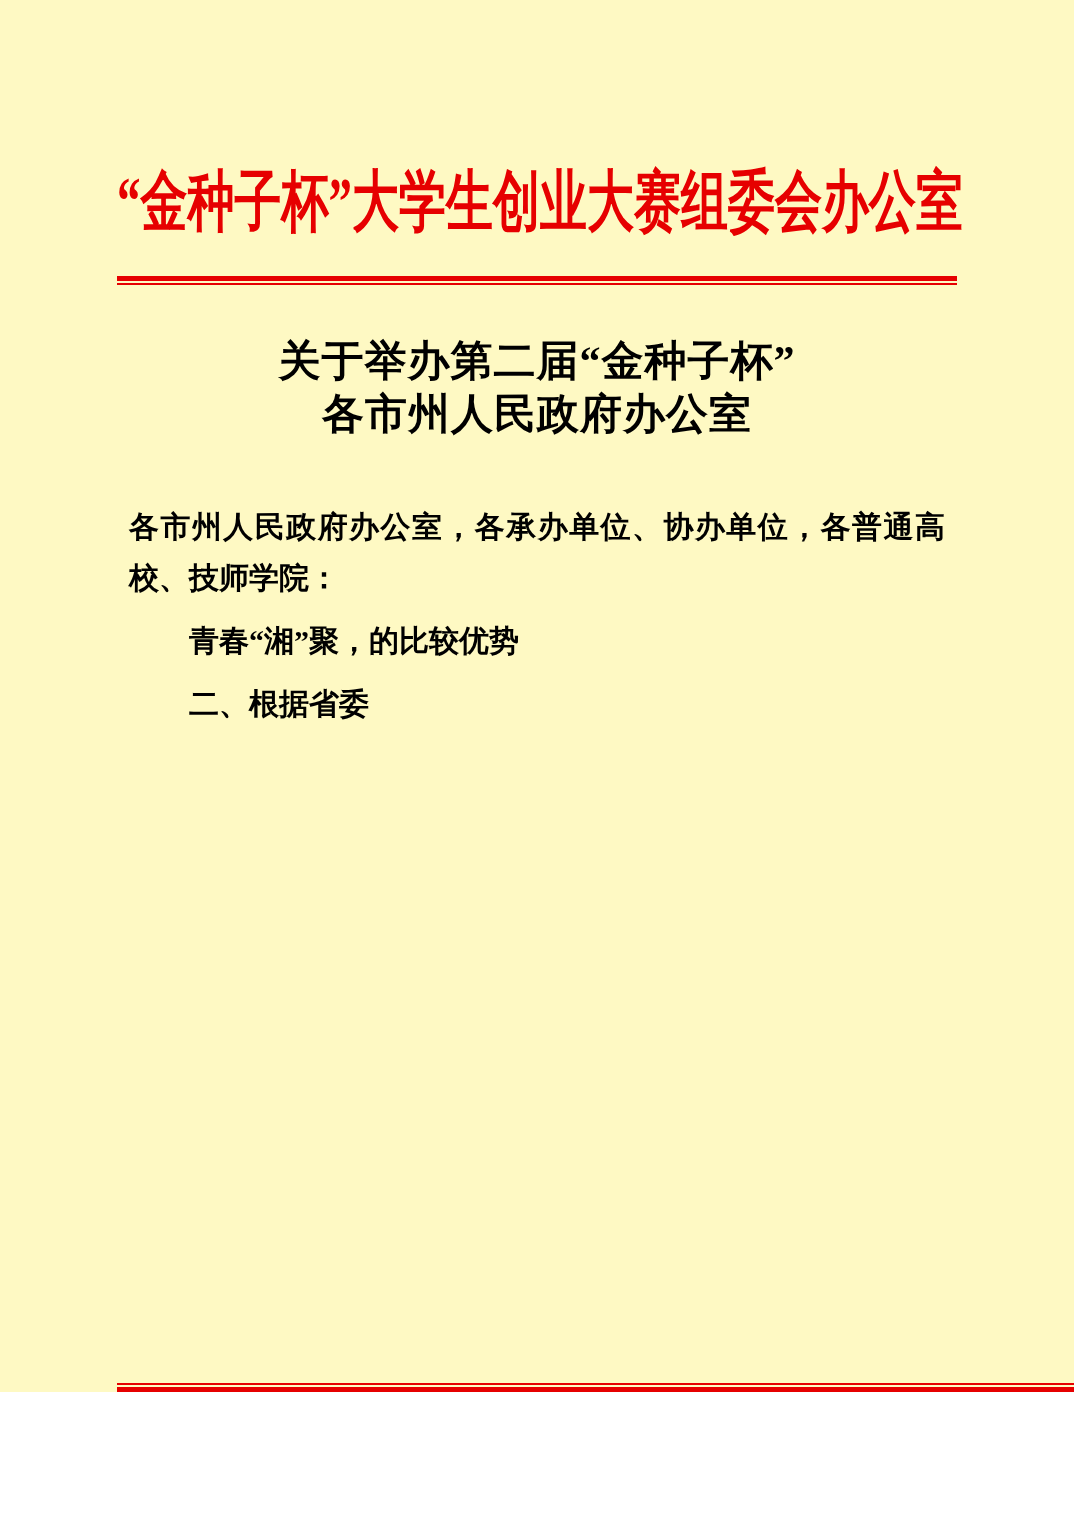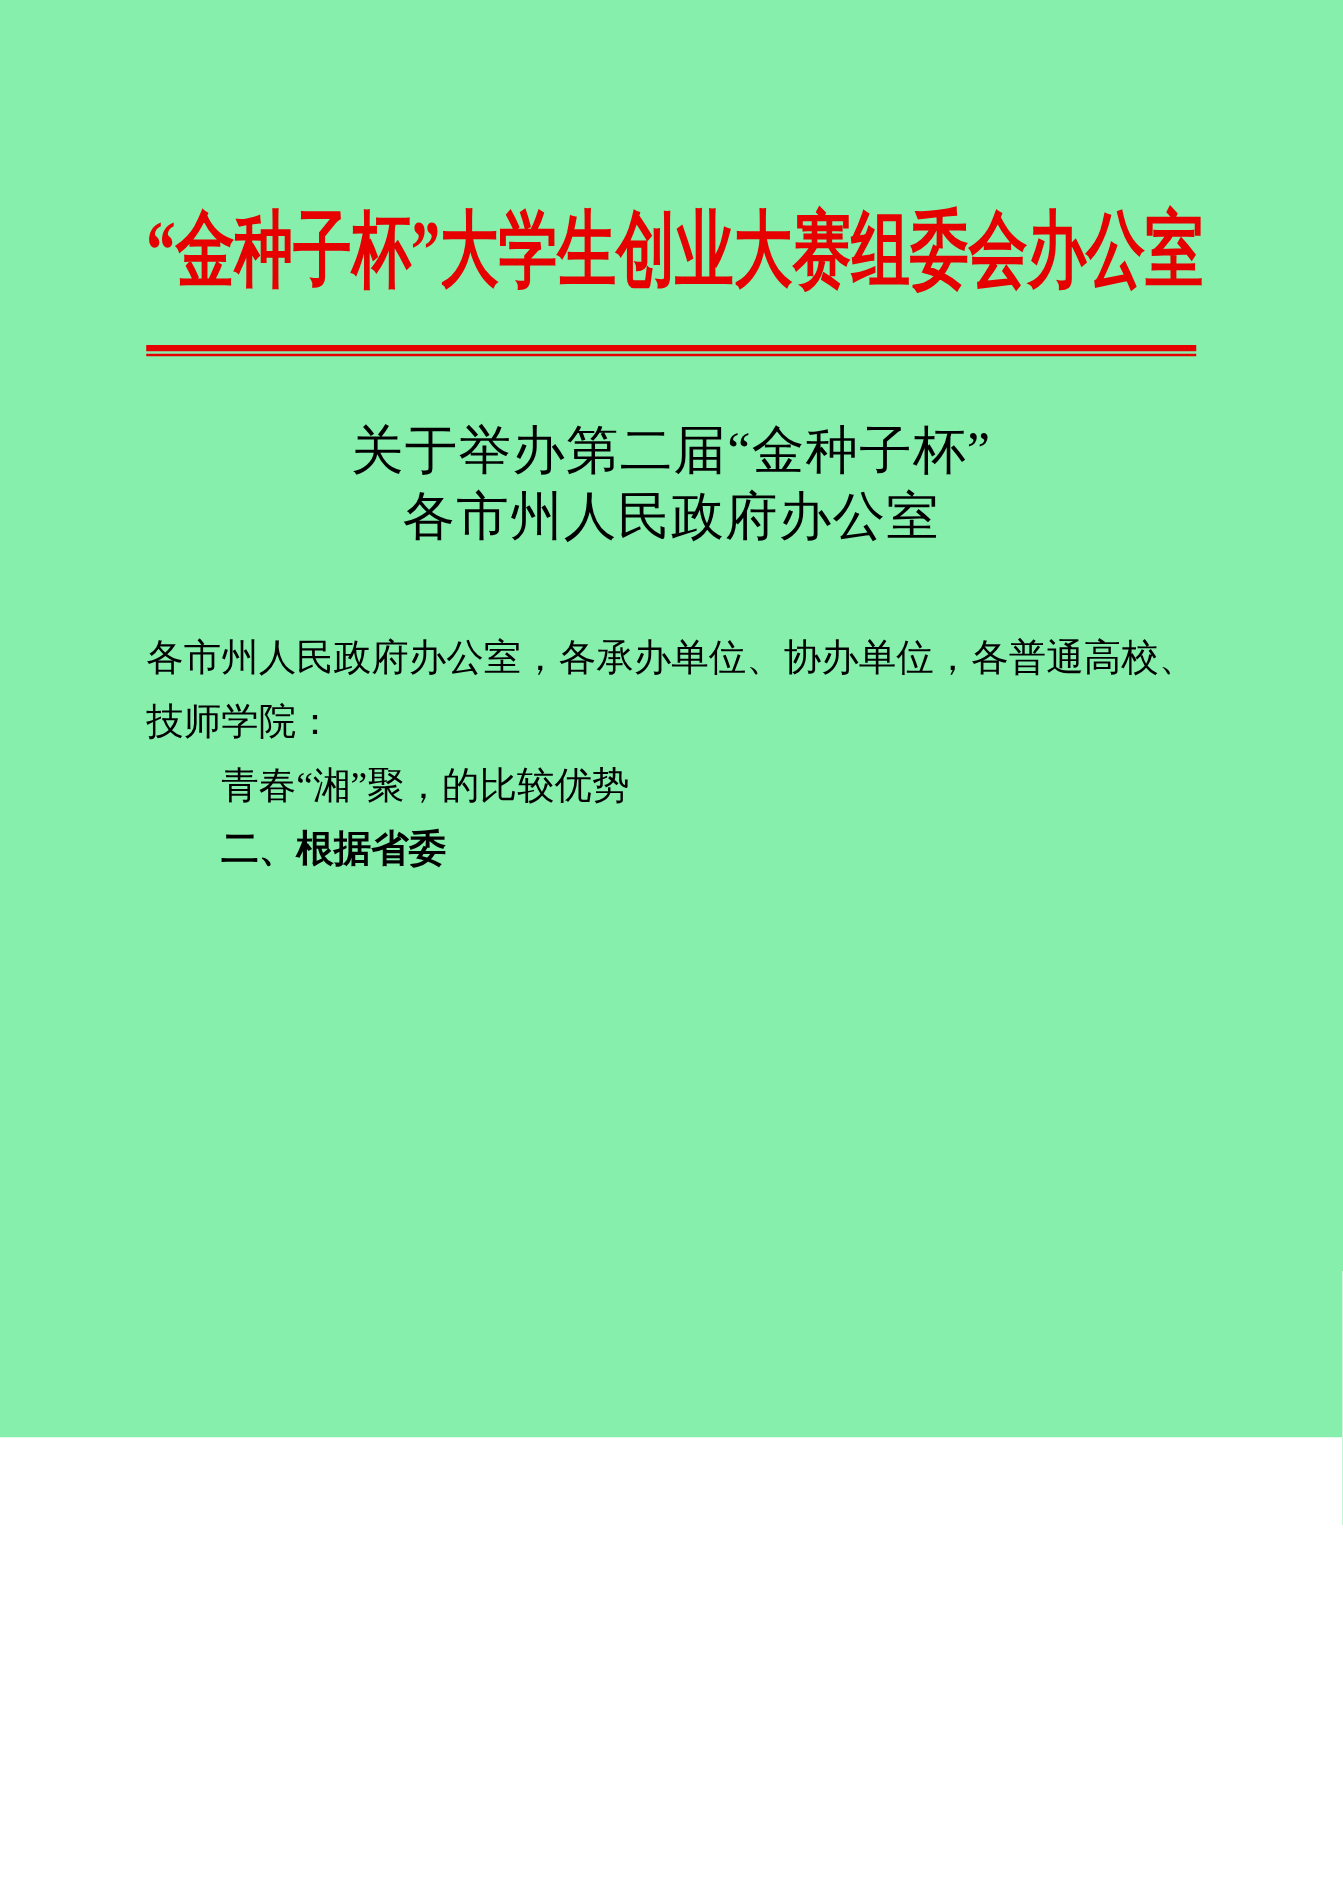--- a/index.html
+++ b/index.html
@@ -3,23 +3,23 @@
 <meta charset="utf-8">
 <style>
   html, body {
     margin: 0;
     padding: 0;
     background: #ffffff;
   }
   .page {
     position: relative;
     width: 1074px;
-    height: 1150px;
+    height: 1392px;
     margin: 0 auto;
-    background: #86efac;
+    background: #fef9c3;
     box-sizing: border-box;
     padding: 148px 117px 0 117px;
     font-family: "Liberation Serif", "DejaVu Serif", serif;
     color: #000000;
     overflow: hidden;
   }
   
   .org-name {
     color: #e60000;
     font-weight: bold;
@@ -43,35 +43,36 @@
     position: absolute;
     left: 117px;
     right: 117px;
     top: 1383px;
   }
   .rule-bottom .thick { margin-top: 2px; }
   
   .notice-title {
     margin-top: 50px;
     text-align: center;
-    font-weight: normal;
+    font-weight: bold;
     font-size: 42px;
     line-height: 53px;
     letter-spacing: 1px;
   }
   
   .doc-body {
     margin-top: 60px;
     font-size: 30px;
     line-height: 51px;
     text-align: justify;
   }
   .doc-body p {
-    margin: 0;
+    margin: 12px;
     padding: 0;
+    font-weight: bold;
   }
   .para-indent {
     text-indent: 2em;
   }
   .section-heading {
     font-family: "Liberation Sans", "DejaVu Sans", sans-serif;
     font-weight: bold;
     text-indent: 2em;
   }
   .theme-line {

